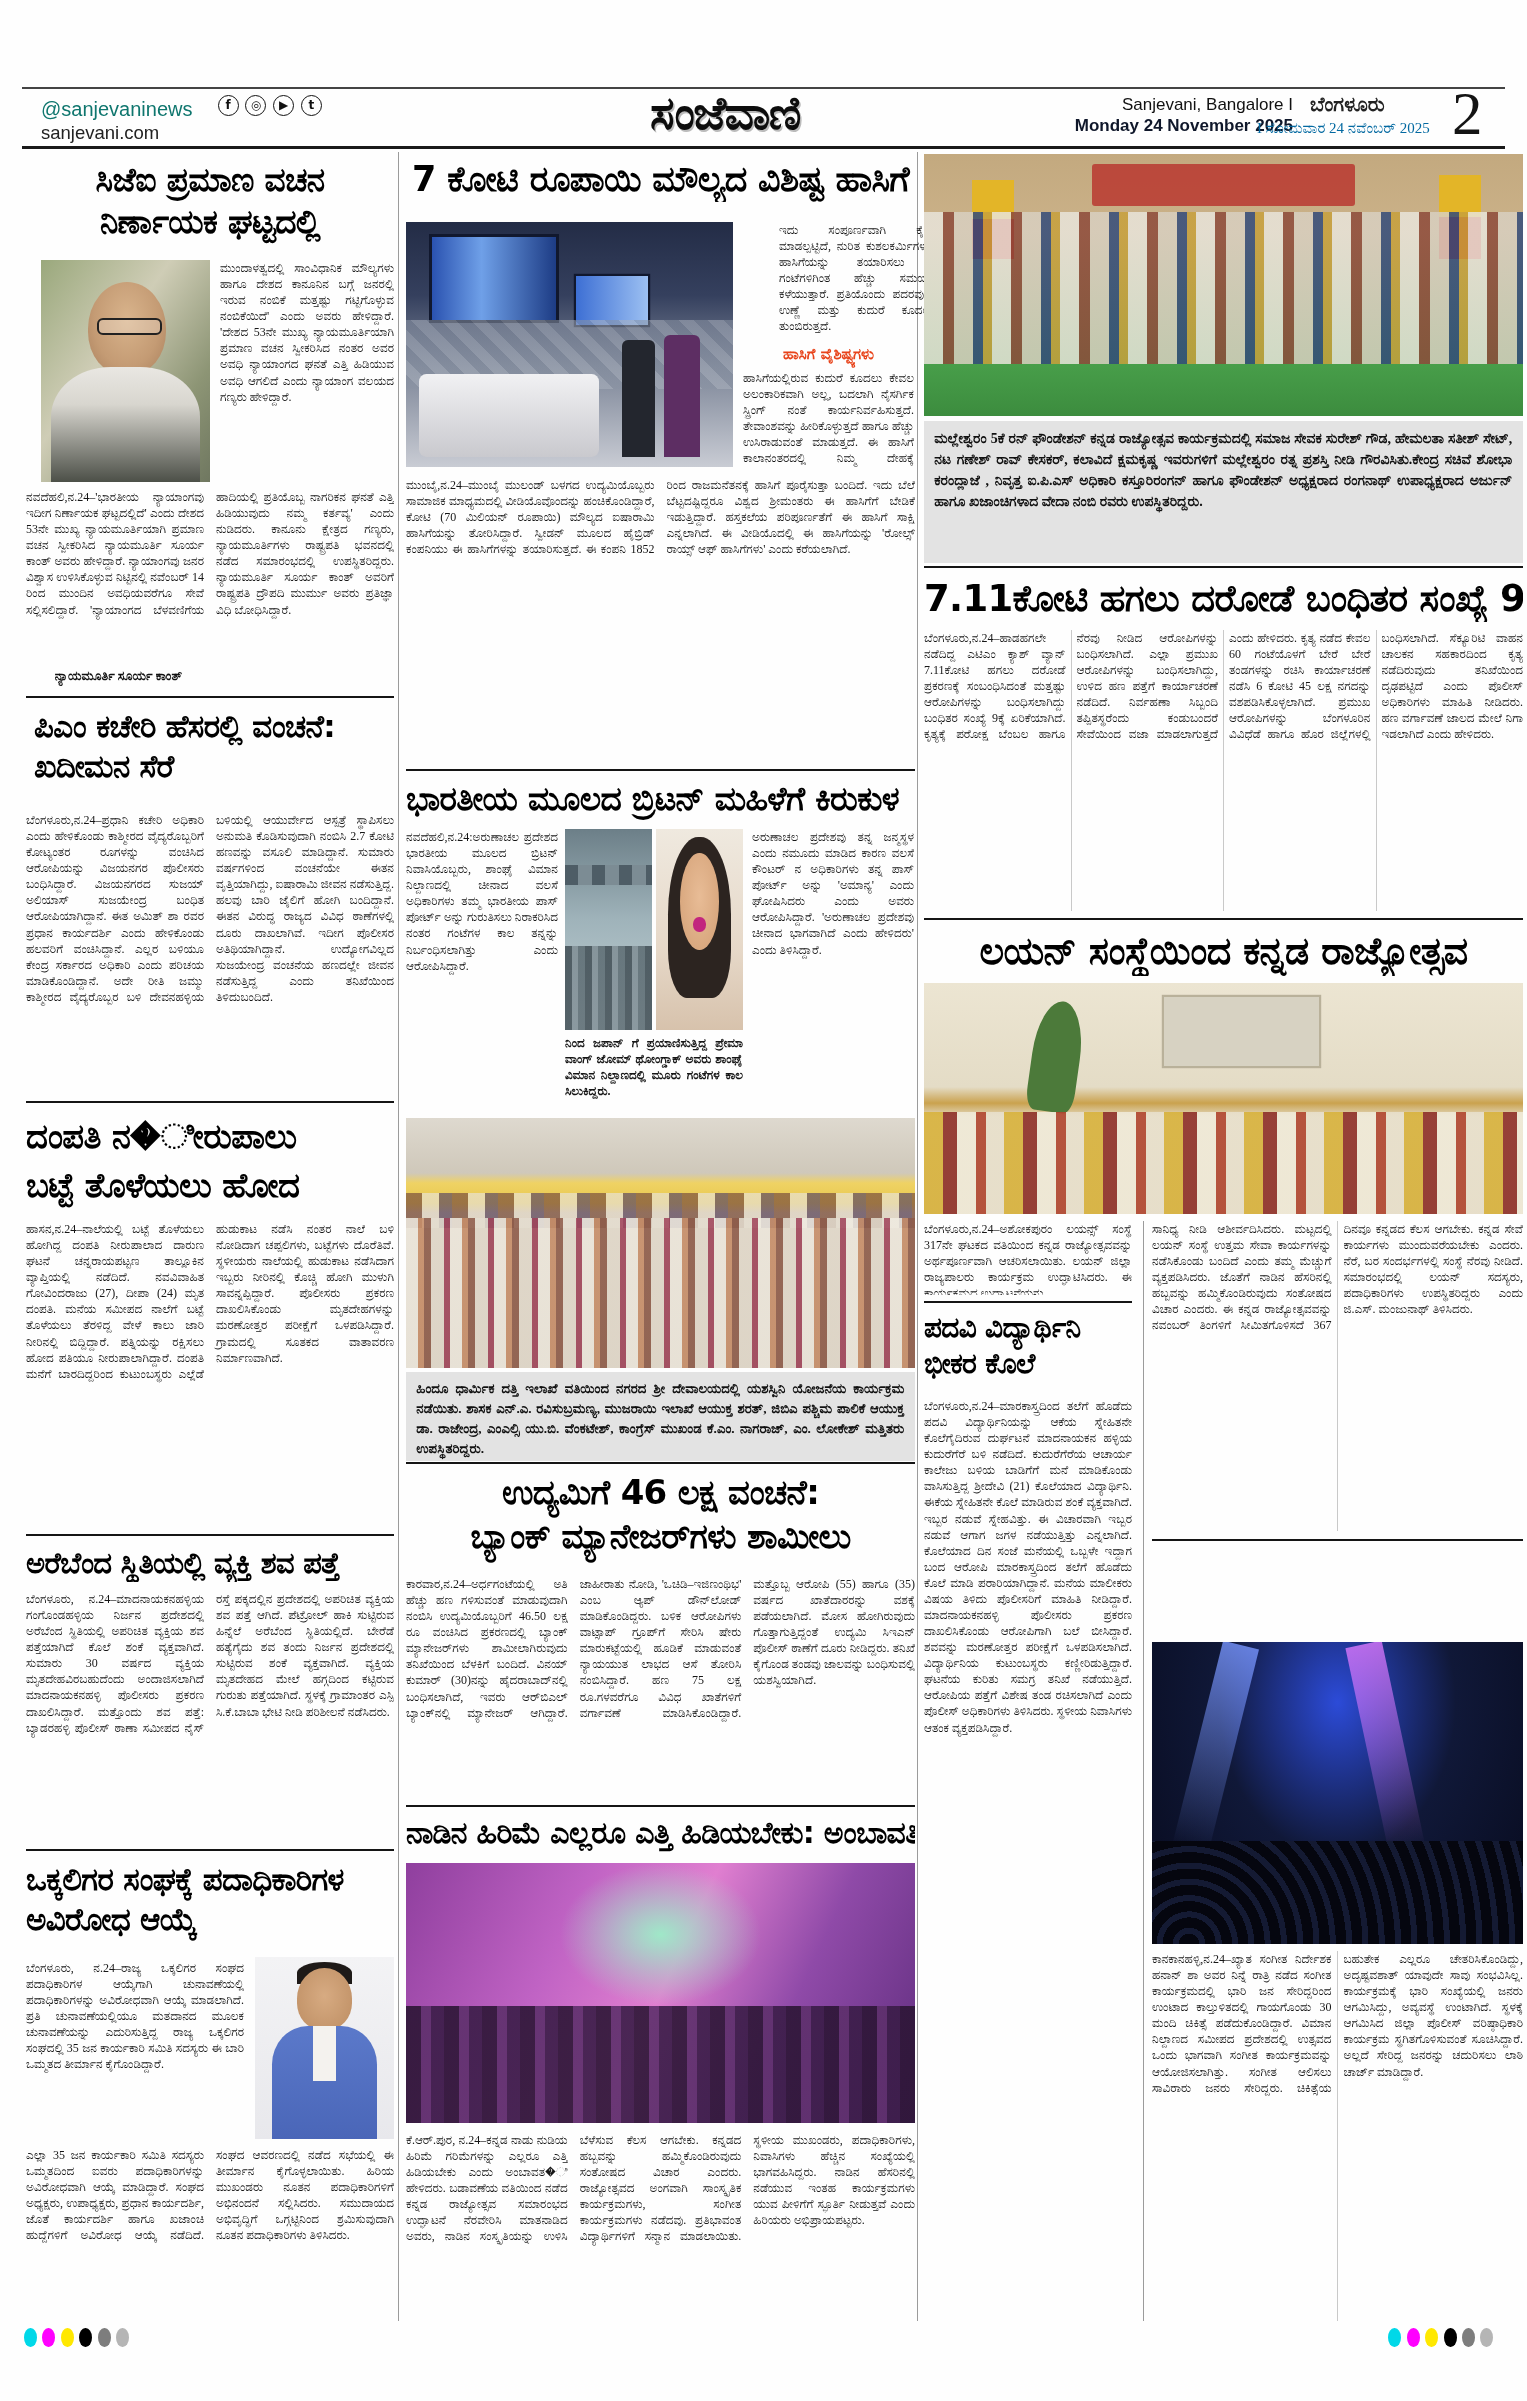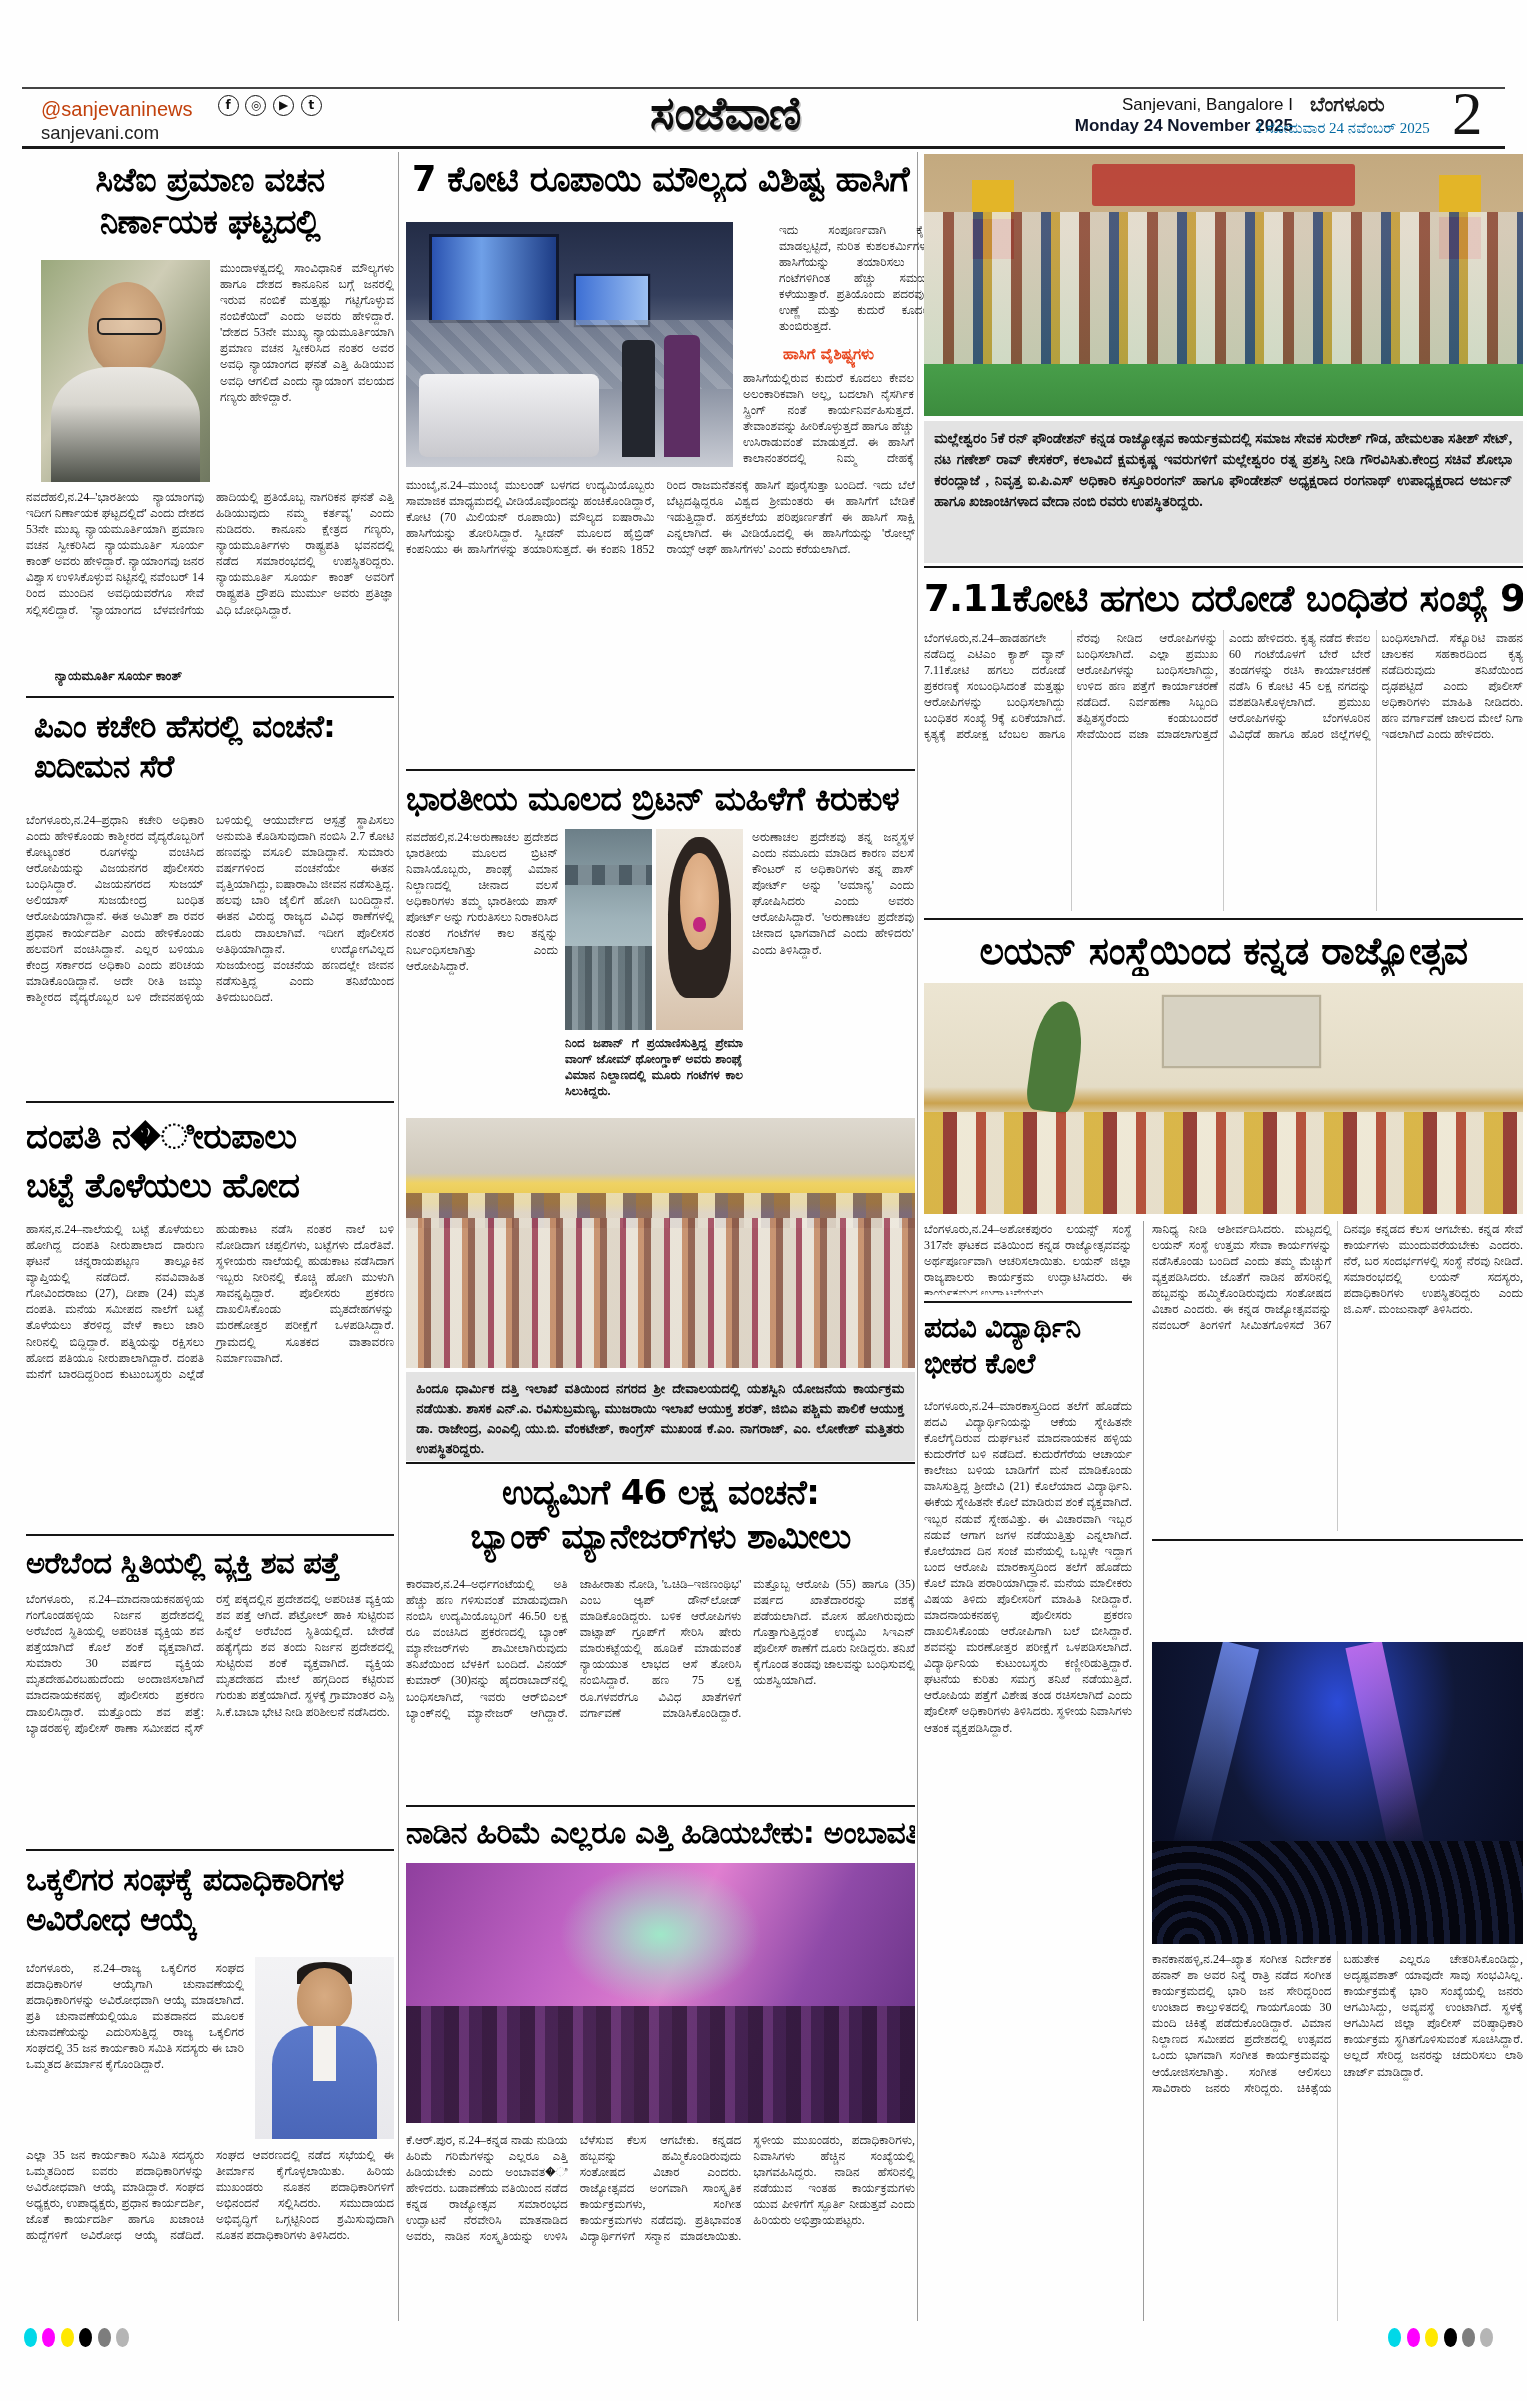--- a/index.html
+++ b/index.html
@@ -5,21 +5,21 @@
 <style>
   html,body{margin:0;padding:0;background:#888;}
   .page{position:relative;width:1528px;height:2401px;background:#fefefe;color:#101010;
         font-family:"Liberation Serif","DejaVu Sans",serif;overflow:hidden;}
   .abs{position:absolute;}
   
   .rule-thin{position:absolute;background:#444;height:1.5px;}
   .rule-thick{position:absolute;background:#1a1a1a;height:3px;}
   .rule-art{position:absolute;background:#151515;height:1.5px;}
   .vline{position:absolute;background:#9b9b9b;width:0.7px;}
-  .social-handle{font-family:"Liberation Sans","DejaVu Sans",sans-serif;font-size:20px;color:#c2410c;text-align:center;}
+  .social-handle{font-family:"Liberation Sans","DejaVu Sans",sans-serif;font-size:20px;color:#0f766e;text-align:center;}
   .website{font-family:"Liberation Sans","DejaVu Sans",sans-serif;font-size:18.5px;color:#222;}
   .icon-circle{display:inline-block;width:19px;height:19px;border:1.5px solid #111;border-radius:50%;
       text-align:center;line-height:19px;font-size:12px;font-weight:bold;margin-left:3.7px;vertical-align:middle;
       font-family:"DejaVu Sans",sans-serif;}
   .masthead{font-family:"DejaVu Sans","Liberation Sans",sans-serif;font-weight:bold;font-size:46px;
       letter-spacing:-1.5px;color:#0d0d0d;text-shadow:1.5px 1.5px 0 #bbb;white-space:nowrap;}
   .masthead .blue-dot{position:absolute;width:47px;height:47px;background:#b7e6f2;border-radius:50%;
       left:95px;top:1.5px;z-index:-1;}
   .ed-en1{font-family:"Liberation Sans","DejaVu Sans",sans-serif;font-size:17px;color:#111;text-align:right;}
   .ed-en2{font-family:"Liberation Sans","DejaVu Sans",sans-serif;font-size:17px;font-weight:bold;color:#0f172a;text-align:right;}

